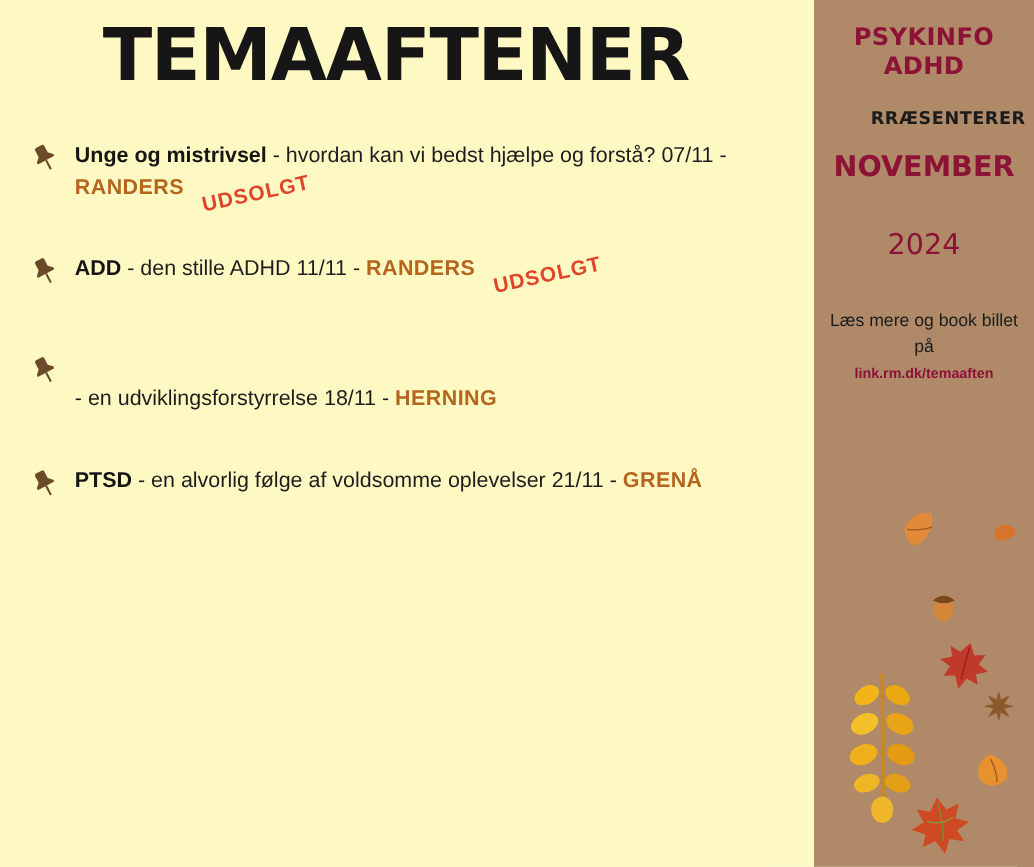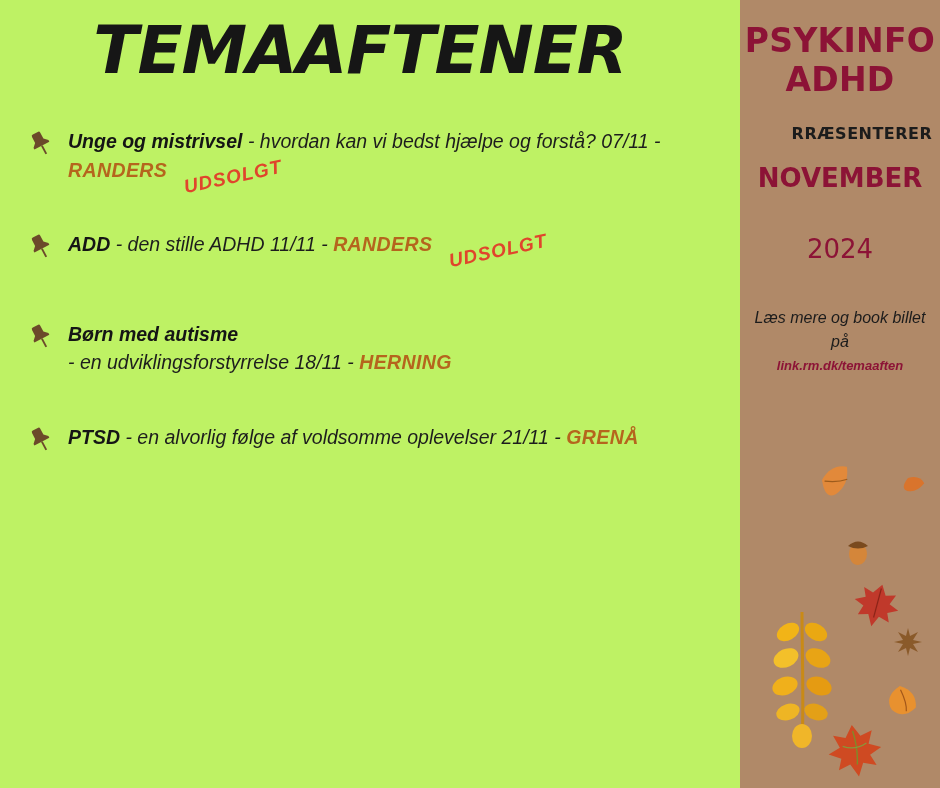--- a/index.html
+++ b/index.html
@@ -18,23 +18,22 @@
     width: 940px;
     height: 788px;
     background: #ece8e1;
     display: flex;
   }
   
   .left {
     position: relative;
     width: 740px;
     height: 788px;
-    background: #bef264;
+    background: #fef9c3;
     box-sizing: border-box;
-    font-style: italic;
   }
   .poster-title {
     font-family: "DejaVu Sans", sans-serif;
     font-weight: bold;
     font-size: 66px;
     letter-spacing: -1px;
     color: #161616;
     text-align: center;
     margin: 16px 0 0 0;
     padding: 0 30px 0 10px;
@@ -89,21 +88,21 @@
     width: 200px;
     height: 788px;
     background: #b08968;
     box-sizing: border-box;
     text-align: center;
     overflow: hidden;
   }
   .brand {
     font-family: "DejaVu Sans", sans-serif;
     font-weight: bold;
-    font-size: 33px;
+    font-size: 22px;
     line-height: 1.18;
     color: #8c1336;
     margin-top: 22px;
     letter-spacing: 0.3px;
   }
   .presents {
     font-family: "DejaVu Sans", sans-serif;
     font-weight: bold;
     font-size: 16px;
     color: #1c1c1c;
@@ -125,21 +124,20 @@
     font-size: 26px;
     color: #8c1336;
     margin-top: 40px;
   }
   .booking {
     margin-top: 42px;
     font-size: 16px;
     line-height: 1.5;
     color: #1c1c1c;
     padding: 0 6px;
-    font-style: italic;
   }
   .booking-link {
     display: block;
     color: #8c1336;
     font-weight: bold;
     margin-top: 2px;
     font-size: 13px;
     text-decoration: none;
   }
   .leaves {
@@ -193,21 +191,21 @@
       <div class="event">
         <span class="pin-icon">
           <svg viewBox="0 0 32 32" width="30" height="30">
             <g transform="rotate(-28 16 16)">
               <path d="M13 3 h6 a2 2 0 0 1 2 2 v7 l4 4 v2 H7 v-2 l4 -4 V5 a2 2 0 0 1 2 -2 z" fill="#6b4a2a"></path>
               <rect x="15" y="18" width="2" height="10" fill="#6b4a2a"></rect>
             </g>
           </svg>
         </span>
         <div class="event-line">
-          <span class="ev-title">Børn med autisme</span><br><span> - en udviklingsforstyrrelse 18/11 - </span><span class="ev-city">HERNING</span>
+          <br><span> - en udviklingsforstyrrelse 18/11 - </span><span class="ev-city">HERNING</span>
         </div>
       </div>
 
       <div class="event">
         <span class="pin-icon">
           <svg viewBox="0 0 32 32" width="30" height="30">
             <g transform="rotate(-28 16 16)">
               <path d="M13 3 h6 a2 2 0 0 1 2 2 v7 l4 4 v2 H7 v-2 l4 -4 V5 a2 2 0 0 1 2 -2 z" fill="#6b4a2a"></path>
               <rect x="15" y="18" width="2" height="10" fill="#6b4a2a"></rect>
             </g>

